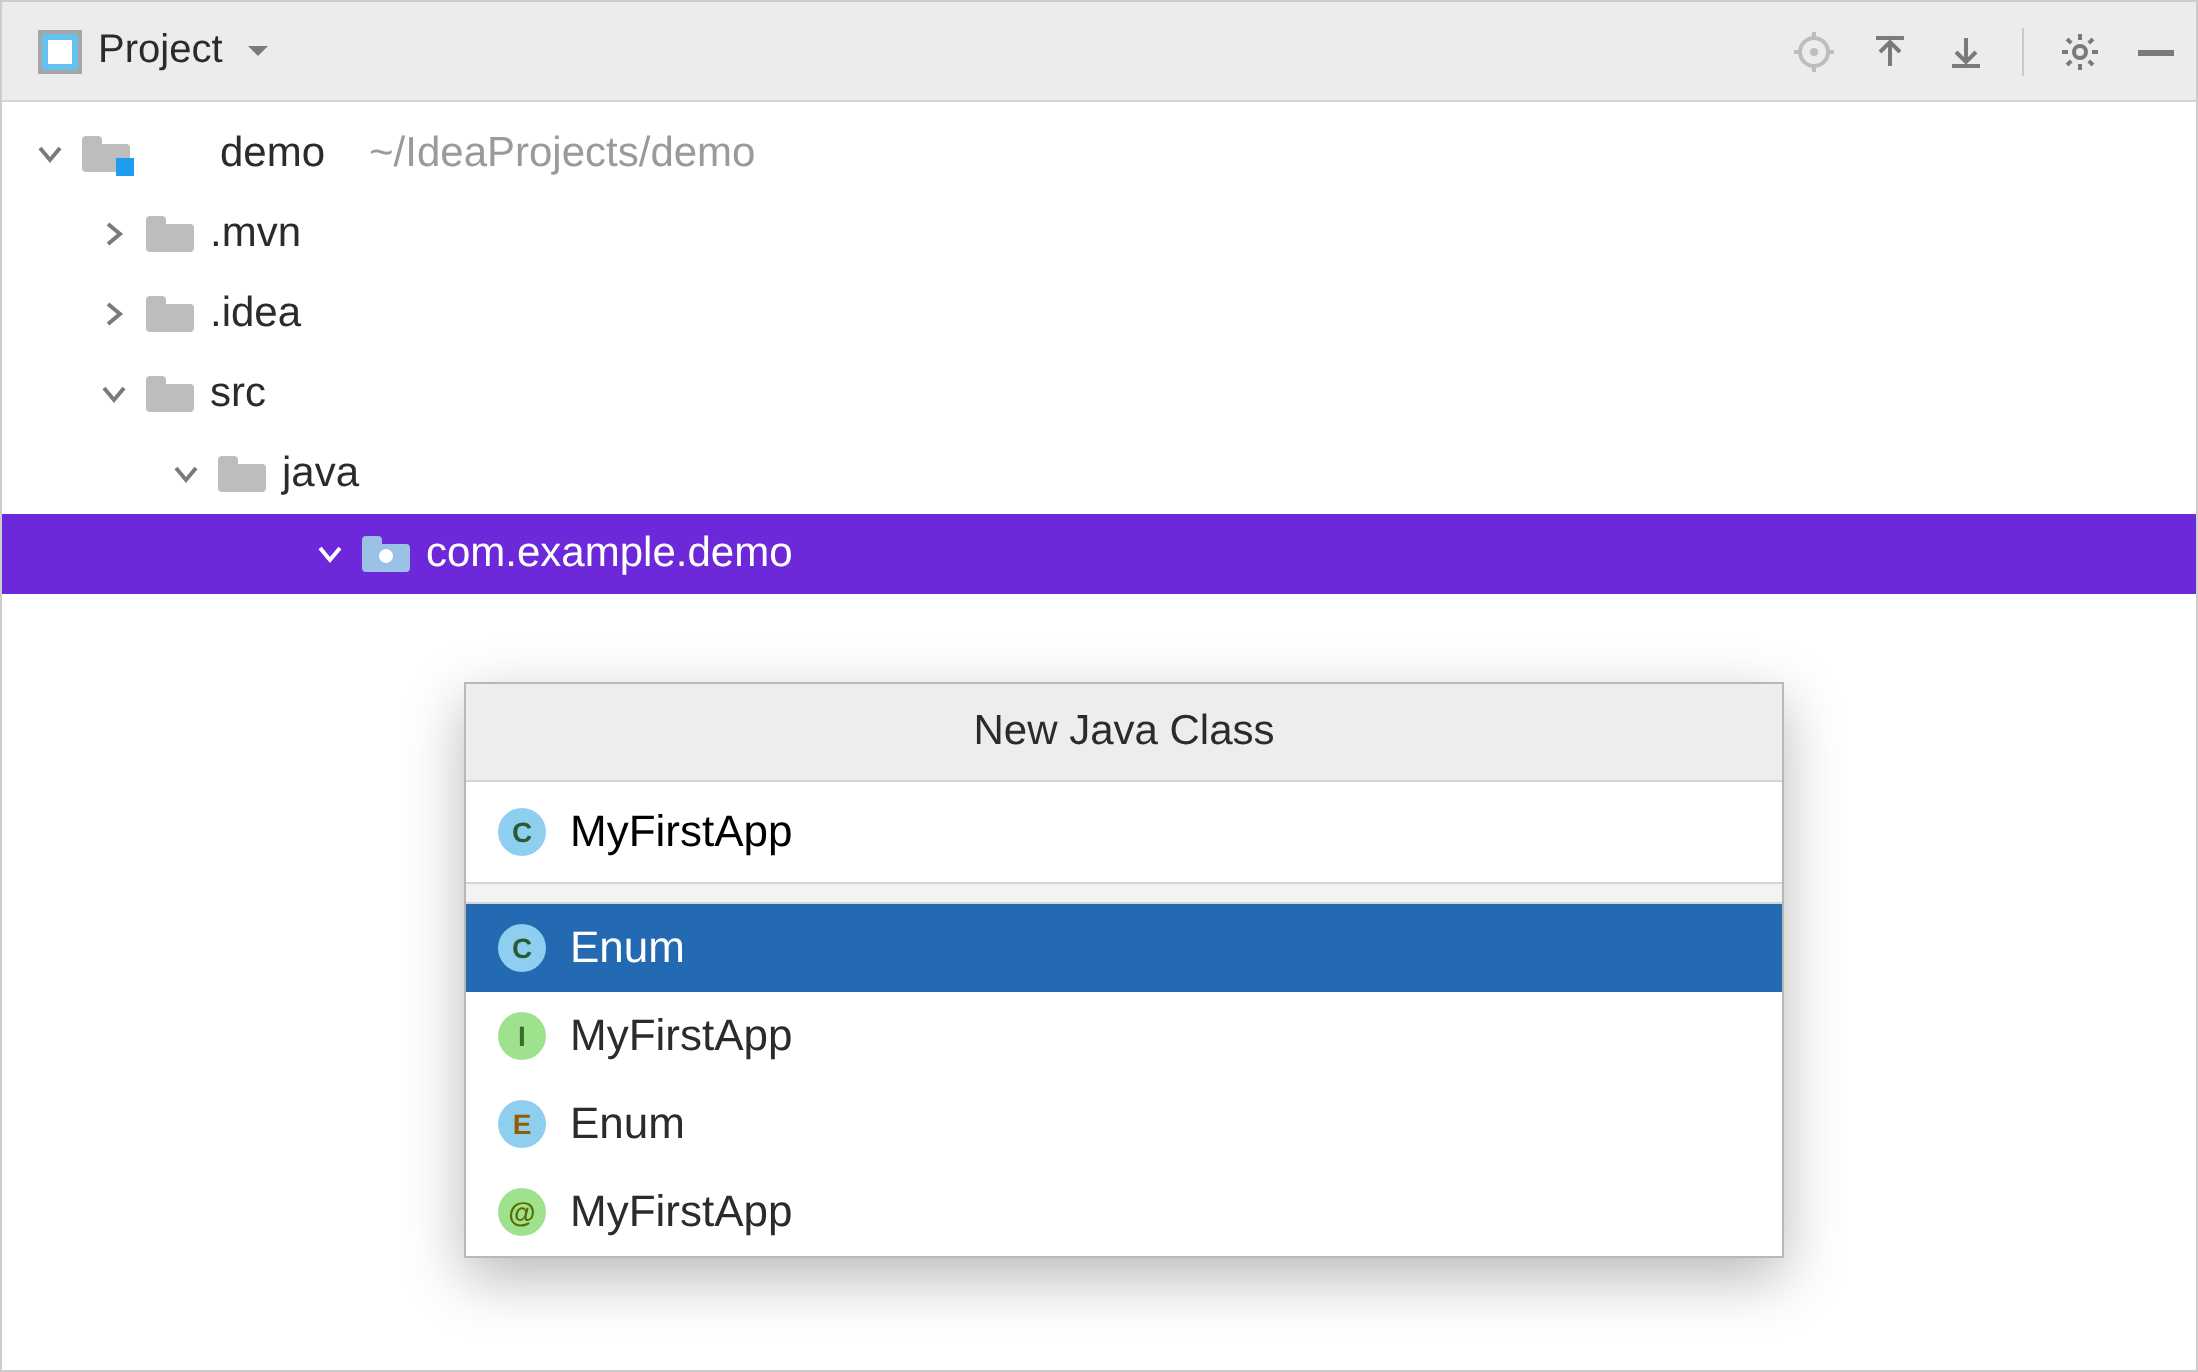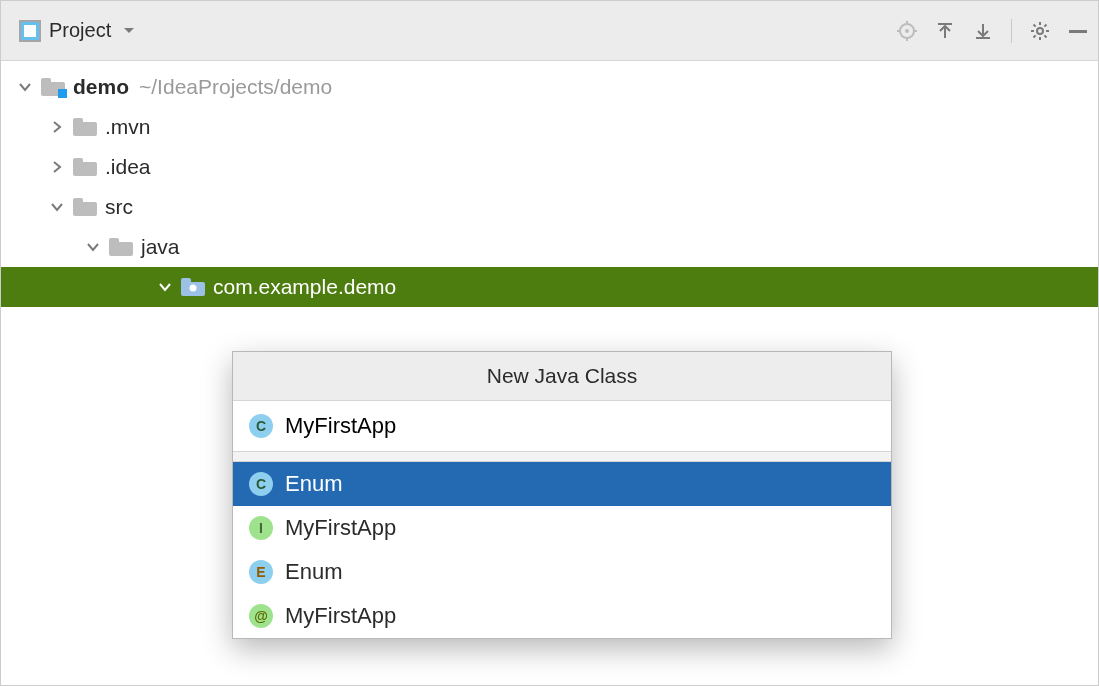--- a/index.html
+++ b/index.html
@@ -9,21 +9,21 @@
   color: #2b2b2b;
   background: #fff;
   width: 1099px;
   height: 686px;
   overflow: hidden;
   border: 1px solid #ccc;
 }
 
 
 .toolbar {
-  height: 60px;
+  height: 50px;
   background: #ececec;
   border-bottom: 1px solid #d5d5d5;
   display: flex;
   align-items: center;
   padding: 0 10px;
 }
 .proj-btn {
   display: flex;
   align-items: center;
   gap: 8px;
@@ -68,21 +68,21 @@
   padding-top: 6px;
 }
 .row {
   display: flex;
   align-items: center;
   height: 40px;
   padding-left: 14px;
   white-space: nowrap;
 }
 .row.selected {
-  background: #4d7c0f;
+  background: #6d28d9;
   color: #fff;
 }
 .arrow {
   width: 20px;
   height: 20px;
   display: inline-flex;
   align-items: center;
   justify-content: center;
   color: #7a7a7a;
 }
@@ -125,28 +125,28 @@
 .folder-icon.sel-pkg::after { background:#9cc1e6; }
 .pkg-dot {
   position:absolute;
   left:50%; top:55%;
   transform:translate(-50%,-50%);
   width:7px; height:7px;
   background:#fff;
   border-radius:50%;
 }
 .row .label { font-size: 21px; }
-.row .label.bold { font-weight: 700; }
-.row .path { color:#9a9a9a; margin-left:10px; font-size:21px; }
+.row .label.bold { font-weight: 400; margin-left: 37px; }
+.row .path { color:#9a9a9a; margin-left:22px; font-size:21px; }
 
 
 .popup {
   position: absolute;
   left: 232px;
-  top: 351px;
+  top: 341px;
   width: 660px;
   background: #fff;
   border: 1px solid #b8b8b8;
   box-shadow: 0 10px 28px rgba(0,0,0,0.28);
 }
 .popup-title {
   background: #ededed;
   border-bottom: 1px solid #d5d5d5;
   text-align: center;
   padding: 12px 0;

